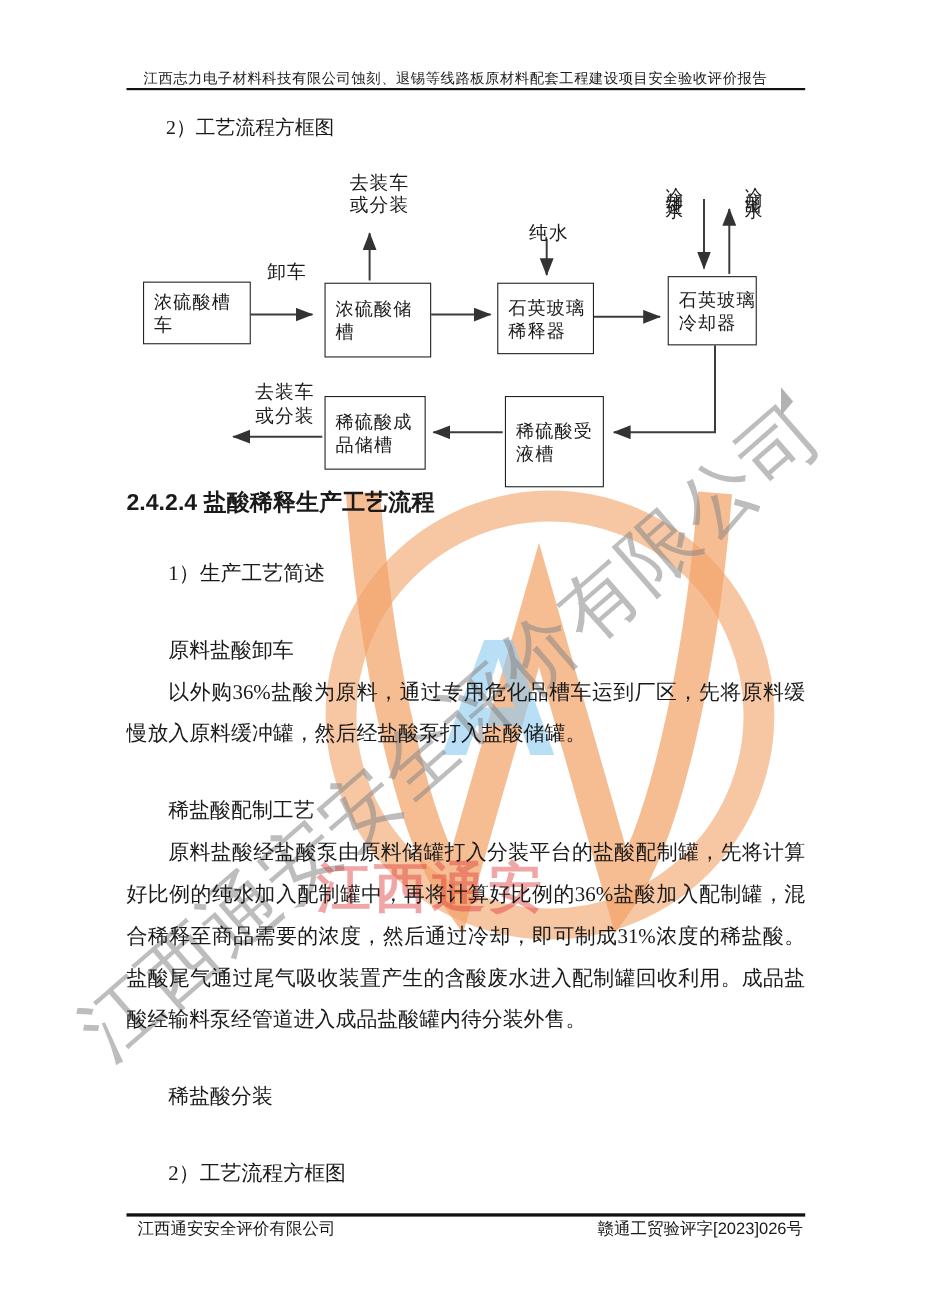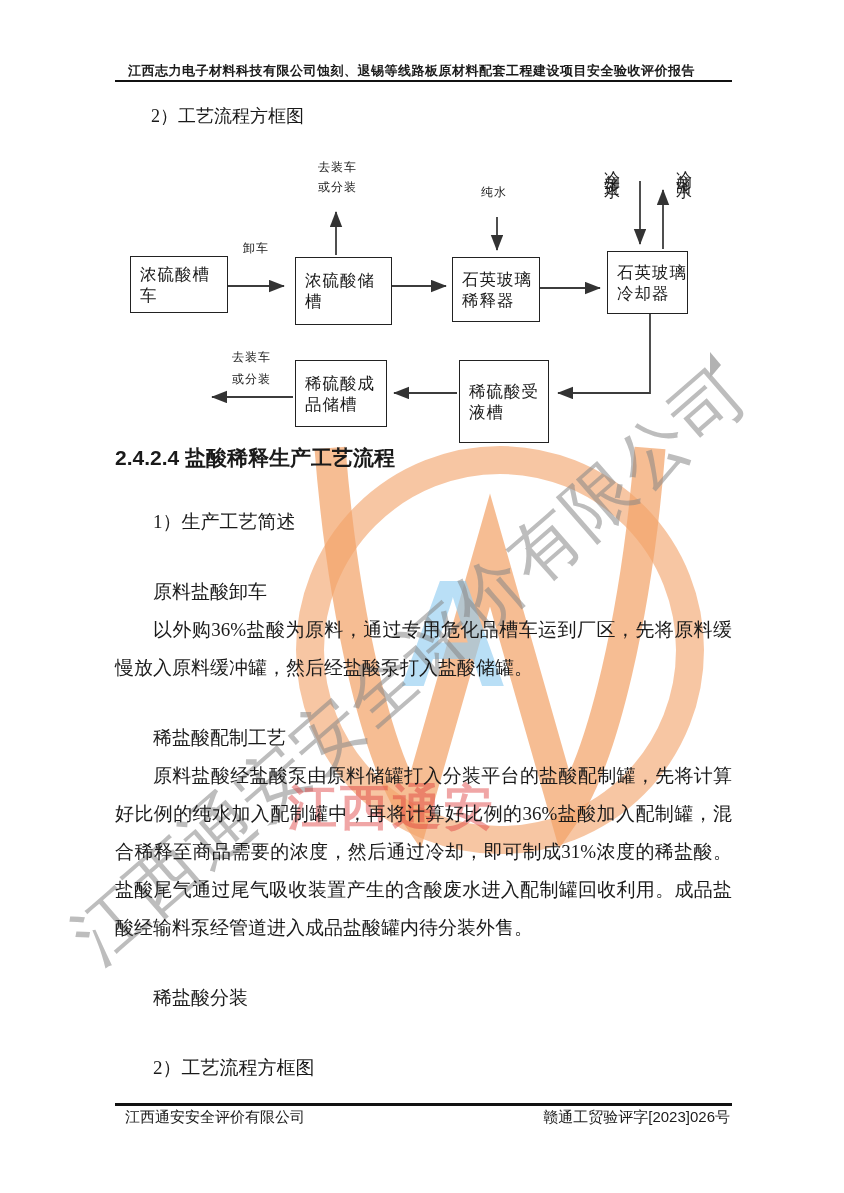--- a/index.html
+++ b/index.html
@@ -4,23 +4,23 @@
 <style>
   html,body{margin:0;padding:0;background:#e8e8e8;}
   .page{
     position:relative; width:844px; height:1193px; margin:0 auto;
     background:#ffffff; overflow:hidden;
     font-family:"Liberation Serif","DejaVu Serif",serif; color:#1a1a1a;
   }
   .abs{position:absolute;}
   
   .header-title{
-    left:128px; top:62px; width:616px; text-align:left;
+    left:106px; top:62px; width:616px; text-align:center;
     font-family:"Liberation Sans","DejaVu Sans",sans-serif;
-    font-size:13px; font-weight:700; letter-spacing:.5px; white-space:nowrap;
+    font-size:13px; font-weight:400; letter-spacing:.5px; white-space:nowrap;
   }
   .header-rule{left:115px; top:80px; width:617px; height:2px; background:#111;}
   .footer-rule{left:115px; top:1103px; width:617px; height:2.5px; background:#111;}
   .page-number{left:115px; top:1081px; width:617px; text-align:center; font-size:13px;}
   .footer-left{
     left:125px; top:1108px; font-size:15px;
     font-family:"Liberation Sans","DejaVu Sans",sans-serif;
   }
   .footer-right{
     top:1108px; right:114px; font-size:15px;
@@ -40,21 +40,21 @@
     margin:0; text-indent:2em; text-align:justify; word-break:break-all;
   }
   .content p.noj{text-align:left;margin-top:32px;}
   
   .flow-box{
     position:absolute; border:1.6px solid #222; background:transparent;
     font-size:16.5px; line-height:21px; display:flex; flex-direction:column;
     justify-content:center; padding-left:9px; box-sizing:border-box;
     letter-spacing:1px;
   }
-  .flow-label{position:absolute; font-size:12px; line-height:20px; letter-spacing:1px;text-align:center;}
+  .flow-label{position:absolute; font-size:17px; line-height:20px; letter-spacing:1px;text-align:center;}
   .flow-label-v{
     position:absolute; font-size:16px; letter-spacing:4px;
     writing-mode:vertical-rl; text-orientation:upright; height:92px;
   }
   
   .wm{pointer-events:none;}
   .wm-diagonal{
     left:410px; top:665px; transform:translate(-50%,-50%) rotate(-41deg);
     font-size:70px; white-space:nowrap; color:rgba(135,135,135,.55);
     font-family:"Liberation Sans","DejaVu Sans",sans-serif; letter-spacing:2px;
@@ -136,21 +136,21 @@
       <div class="flow-box" style="left:295px; top:360px; width:92px; height:67px;">
         <span>稀硫酸成</span>
         <span>品储槽</span>
       </div>
 
       <div class="flow-label" style="left:243px; top:238px;">卸车</div>
       <div class="flow-label" style="left:318px; top:157px;">
         <span style="display:block">去装车</span>
         <span style="display:block">或分装</span>
       </div>
-      <div class="flow-label" style="left:481px; top:183px;font-family:Liberation Mono, monospace;">纯水</div>
+      <div class="flow-label" style="left:481px; top:202px;">纯水</div>
       <div class="flow-label-v" style="left:601px; top:158px;">冷却进水</div>
       <div class="flow-label-v" style="left:673px; top:158px;">冷却出水</div>
       <div class="flow-label" style="left:232px; top:346px; line-height:22px;">
         <span style="display:block">去装车</span>
         <span style="display:block">或分装</span>
       </div>
     </div>
 
     <div class="abs content">
       <h2>2.4.2.4 盐酸稀释生产工艺流程</h2>

